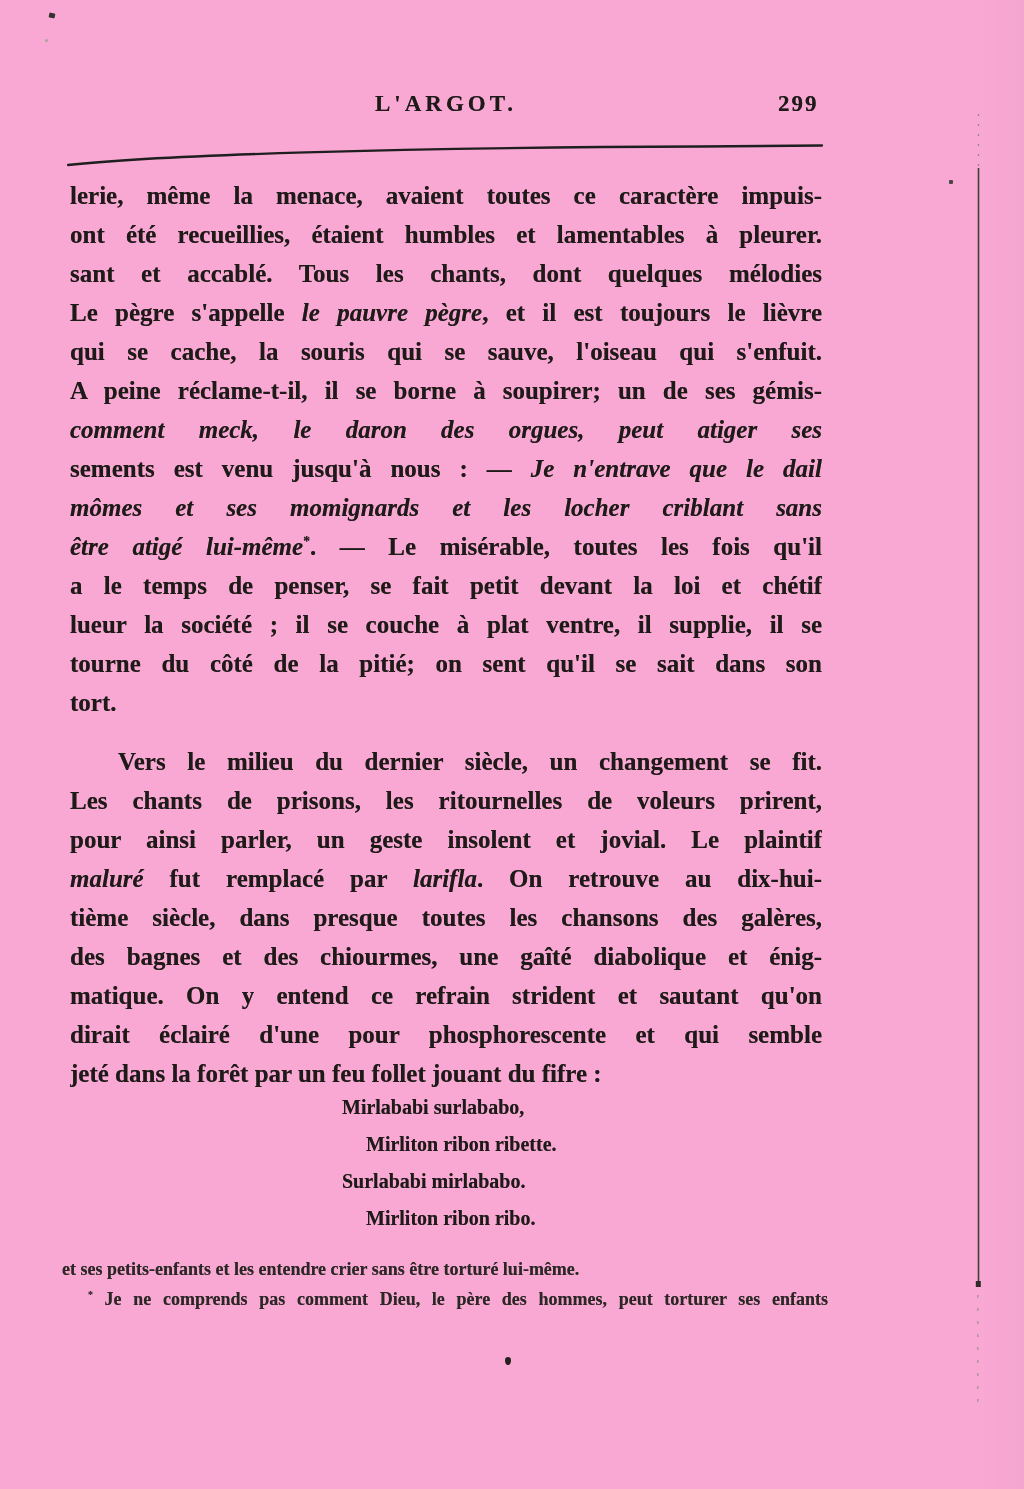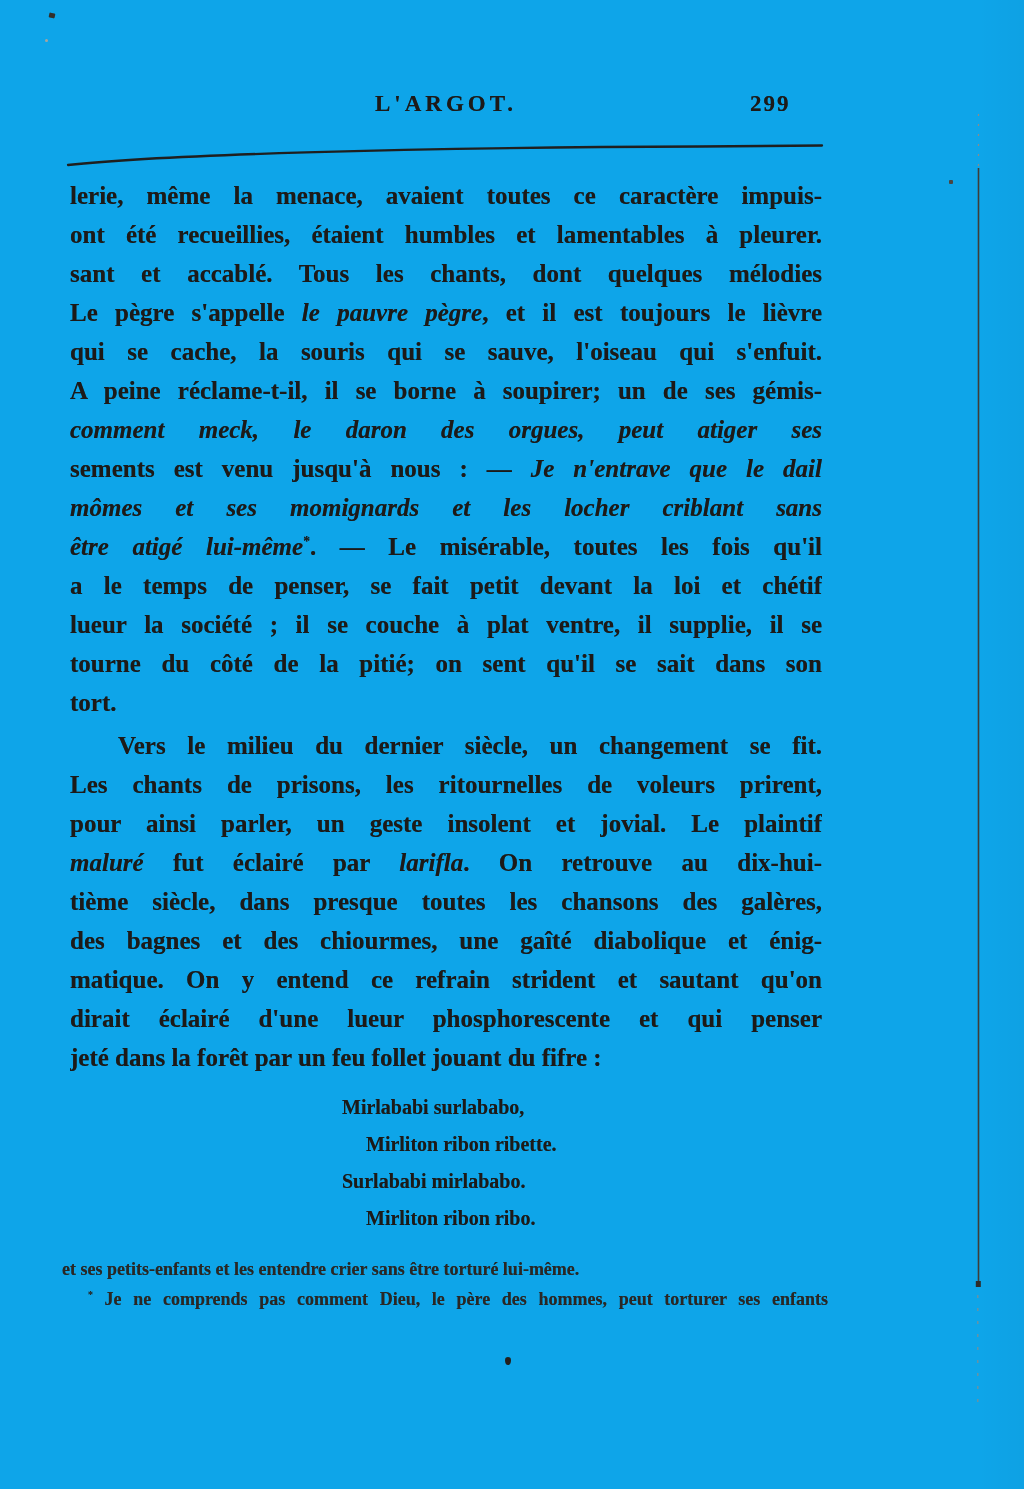--- a/index.html
+++ b/index.html
@@ -1,21 +1,21 @@
 <!DOCTYPE html>
 <html><head>
 <meta charset="utf-8">
 <style>
   * { margin: 0; padding: 0; box-sizing: border-box; }
   html, body { width: 1024px; background: #ffffff; }
   .page {
     position: relative;
     width: 1024px;
     height: 1489px;
-    background: #0ea5e9;
+    background: #f9a8d4;
     font-family: "Liberation Serif", "DejaVu Serif", serif;
     color: #1d1a18;
     overflow: hidden;
   }
   
   .page::after {
     content: "";
     position: absolute;
     top: 0; right: 0;
     width: 46px; height: 100%;
@@ -25,37 +25,37 @@
   .running-title {
     position: absolute;
     top: 91px; left: 70px; width: 752px;
     text-align: center;
     font-size: 23px; font-weight: 700;
     letter-spacing: 4px;
     text-shadow: 0 0 0.5px rgba(20,16,14,0.6);
   }
   .page-number {
     position: absolute;
-    top: 91px; left: 750px;
+    top: 91px; left: 778px;
     font-size: 23px; font-weight: 700;
     letter-spacing: 2px;
     text-shadow: 0 0 0.5px rgba(20,16,14,0.6);
   }
   .rule-svg, .gutter-svg { position: absolute; left: 0; pointer-events: none; }
   .rule-svg { top: 128px; }
   .gutter-svg { top: 0; }
 
   .body-text {
     position: absolute;
     left: 70px; top: 176px; width: 752px;
     font-size: 25px; font-weight: 700;
     line-height: 39px;
     text-shadow: 0 0 0.6px rgba(20,16,14,0.55);
   }
-  .para2 { margin-top: 4px; }
+  .para2 { margin-top: 20px; }
   .line {
     height: 39px;
     overflow: hidden;
     text-align: justify;
     text-align-last: justify;
   }
   .line.nojust { text-align: left; text-align-last: left; }
   .line.indent { text-indent: 48px; }
   .it { font-style: italic; }
   sup { font-size: 0.55em; vertical-align: super; line-height: 0; }
@@ -113,25 +113,25 @@
         <div class="line"><span class="it">être atigé lui-même</span><sup>*</sup><span>. — Le misérable, toutes les fois qu'il</span></div>
         <div class="line"><span>a le temps de penser, se fait petit devant la loi et chétif</span></div>
         <div class="line"><span>lueur la société ; il se couche à plat ventre, il supplie, il se</span></div>
         <div class="line"><span>tourne du côté de la pitié; on sent qu'il se sait dans son</span></div>
         <div class="line nojust"><span>tort.</span></div>
       </div>
       <div class="paragraph para2">
         <div class="line indent"><span>Vers le milieu du dernier siècle, un changement se fit.</span></div>
         <div class="line"><span>Les chants de prisons, les ritournelles de voleurs prirent,</span></div>
         <div class="line"><span>pour ainsi parler, un geste insolent et jovial. Le plaintif</span></div>
-        <div class="line"><span class="it">maluré</span><span> fut éclairé par </span><span class="it">larifla</span><span>. On retrouve au dix-hui-</span></div>
+        <div class="line"><span class="it">maluré</span><span> fut remplacé par </span><span class="it">larifla</span><span>. On retrouve au dix-hui-</span></div>
         <div class="line"><span>tième siècle, dans presque toutes les chansons des galères,</span></div>
         <div class="line"><span>des bagnes et des chiourmes, une gaîté diabolique et énig-</span></div>
         <div class="line"><span>matique. On y entend ce refrain strident et sautant qu'on</span></div>
-        <div class="line"><span>dirait éclairé d'une lueur phosphorescente et qui penser</span></div>
+        <div class="line"><span>dirait éclairé d'une pour phosphorescente et qui semble</span></div>
         <div class="line nojust"><span>jeté dans la forêt par un feu follet jouant du fifre :</span></div>
       </div>
     </div>
 
   <div class="verse">
       <div class="verse-line">Mirlababi surlababo,</div>
       <div class="verse-line vindent">Mirliton ribon ribette.</div>
       <div class="verse-line">Surlababi mirlababo.</div>
       <div class="verse-line vindent">Mirliton ribon ribo.</div>
     </div>

